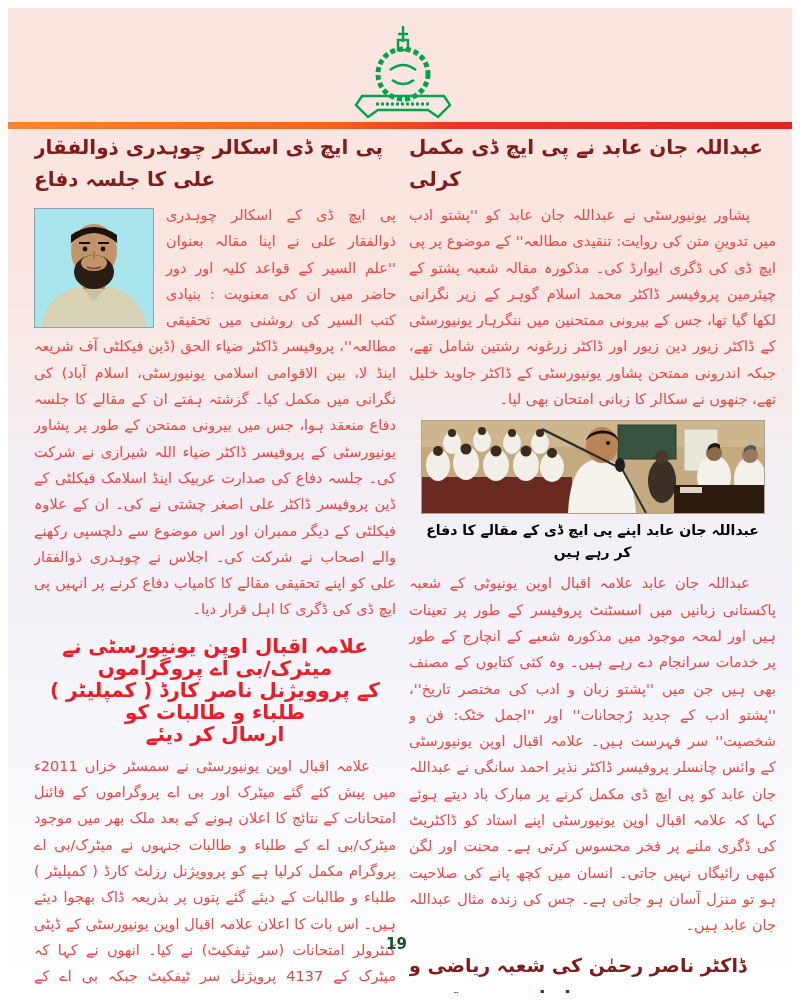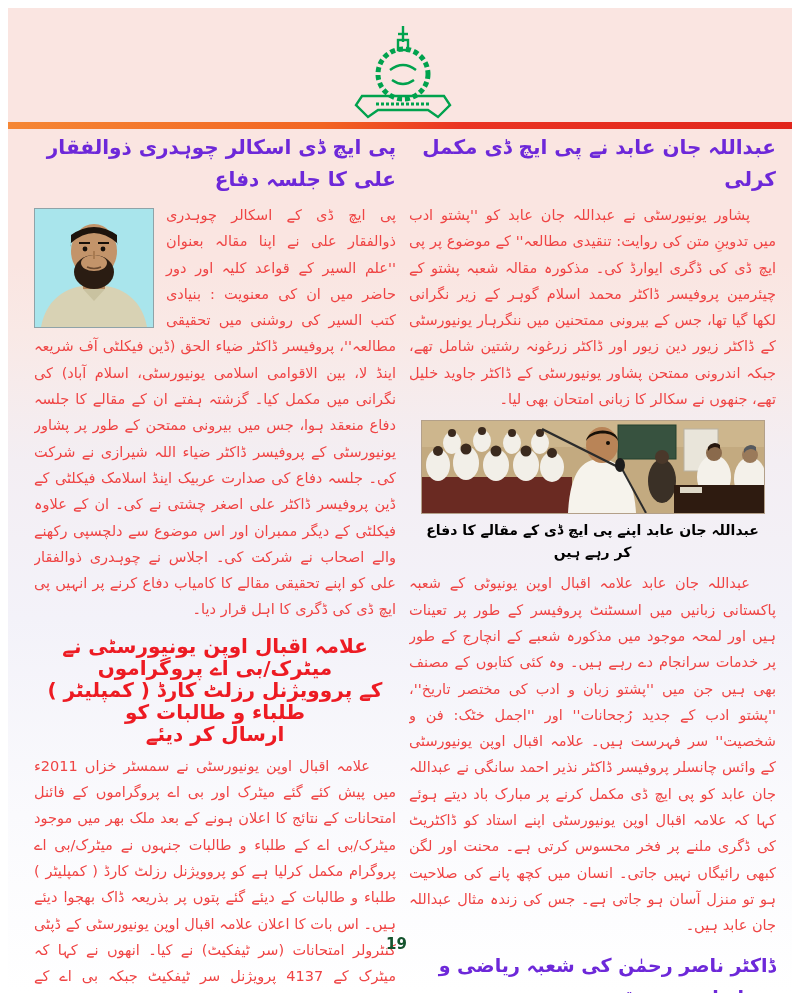--- a/index.html
+++ b/index.html
@@ -7,21 +7,21 @@
         font-family:"DejaVu Sans",sans-serif;}
   .paper{position:absolute;left:8px;top:8px;width:784px;height:984px;
          background:linear-gradient(180deg,#fae5e1 0%,#fae5e1 26%,#f9e9e6 33%,
                     #f3eef3 46%,#f3f2f9 62%,#fafafd 82%,#ffffff 100%);}
   .topbar{position:absolute;left:8px;top:122px;width:784px;height:7px;
           background:linear-gradient(90deg,#f58634 0%,#f26522 40%,#ea3423 58%,#e1251b 100%);}
   .logo{position:absolute;left:352px;top:22px;width:102px;height:100px;}
   .col{position:absolute;top:131px;direction:rtl;overflow:hidden;height:862px;}
   .col-left{left:34px;width:362px;}
   .col-right{left:409px;width:367px;}
-  .hl{color:#6d28d9;text-align:right;font-weight:bold;font-size:20px;line-height:32px;margin:0 0 7px;}
+  .hl{color:#7f1d1d;text-align:left;font-weight:bold;font-size:20px;line-height:32px;margin:0 0 7px;}
   .hl2line{display:block;color:#ed1b23;text-align:center;font-weight:bold;font-size:20px;line-height:22px;}
   .hlwrap{margin:12px 0 8px;}
   .body{font-size:14.5px;line-height:26.3px;color:#ef4444;text-align:justify;}
   .indent{text-indent:26px;}
   .photo-frame{border:1px solid #8fa3a8;background:#a9e5ec;}
   .float-photo1{float:left;width:118px;height:118px;margin:6px 12px 2px 0;}
   .groupfig{margin:6px 0 0;}
   .groupfig svg{display:block;margin:0 auto;}
   .cap{font-size:14px;font-weight:bold;color:#000;text-align:center;line-height:22px;margin:5px 16px 7px;}
   .pagenum{position:absolute;left:386px;top:935px;font-size:15px;font-weight:bold;color:#14532d;}
@@ -70,21 +70,21 @@
           <line x1="63" y1="34" x2="74" y2="34" stroke="#16100a" stroke-width="2"></line>
           <line x1="59" y1="42" x2="59" y2="50" stroke="#a87a50" stroke-width="2"></line>
           <path d="M52,58 Q59,61 66,58" stroke="#6b4a30" stroke-width="1.6" fill="none"></path>
         </svg>
       </span>
       <span class="indent">پی ایچ ڈی کے اسکالر چوہدری ذوالفقار علی نے اپنا مقالہ بعنوان ''علم السیر کے قواعد کلیہ اور دور حاضر میں ان کی معنویت : بنیادی کتب السیر کی روشنی میں تحقیقی مطالعہ''، پروفیسر ڈاکٹر ضیاء الحق (ڈین فیکلٹی آف شریعہ اینڈ لا، بین الاقوامی اسلامی یونیورسٹی، اسلام آباد) کی نگرانی میں مکمل کیا۔ گزشتہ ہفتے ان کے مقالے کا جلسہ دفاع منعقد ہوا، جس میں بیرونی ممتحن کے طور پر پشاور یونیورسٹی کے پروفیسر ڈاکٹر ضیاء اللہ شیرازی نے شرکت کی۔ جلسہ دفاع کی صدارت عربیک اینڈ اسلامک فیکلٹی کے ڈین پروفیسر ڈاکٹر علی اصغر چشتی نے کی۔ ان کے علاوہ فیکلٹی کے دیگر ممبران اور اس موضوع سے دلچسپی رکھنے والے اصحاب نے شرکت کی۔ اجلاس نے چوہدری ذوالفقار علی کو اپنے تحقیقی مقالے کا کامیاب دفاع کرنے پر انہیں پی ایچ ڈی کی ڈگری کا اہل قرار دیا۔</span>
     </div>
 
     <div class="hlwrap">
       <span class="hl2line">علامہ اقبال اوپن یونیورسٹی نے میٹرک/بی اے پروگراموں</span>
-      <span class="hl2line">کے پروویژنل رزلٹ کارڈ ( کمپلیٹر ) طلباء و طالبات کو</span>
+      <span class="hl2line">کے پروویژنل ناصر کارڈ ( کمپلیٹر ) طلباء و طالبات کو</span>
       <span class="hl2line">ارسال کر دیئے</span>
     </div>
 
     <div class="body indent">علامہ اقبال اوپن یونیورسٹی نے سمسٹر خزاں 2011ء میں پیش کئے گئے میٹرک اور بی اے پروگراموں کے فائنل امتحانات کے نتائج کا اعلان ہونے کے بعد ملک بھر میں موجود میٹرک/بی اے کے طلباء و طالبات جنہوں نے میٹرک/بی اے پروگرام مکمل کرلیا ہے کو پروویژنل رزلٹ کارڈ ( کمپلیٹر ) طلباء و طالبات کے دیئے گئے پتوں پر بذریعہ ڈاک بھجوا دیئے ہیں۔ اس بات کا اعلان علامہ اقبال اوپن یونیورسٹی کے ڈپٹی کنٹرولر امتحانات (سر ٹیفکیٹ) نے کیا۔ انھوں نے کہا کہ میٹرک کے 4137 پرویژنل سر ٹیفکیٹ جبکہ بی اے کے 26598 پرویژنل سرٹیفکیٹ طلبہ و طالبات کو ارسال کر دیئے گئے ہیں۔ اُنہوں نے مزید کہا کہ اوریجنل اسناد طلباء و طالبات کی طرف سے درخواست موصول ہونے کے بعد بھیج دیئے جائیں گے۔ درخواست فارم یونیورسٹی کے پراسپیکٹس اور یونیورسٹی کی ویب سائیٹ www.aiou.edu.pk پر دستیاب ہیں۔</div>
 
   </div>
 
   <div class="col col-right">
     <div class="hl">عبداللہ جان عابد نے پی ایچ ڈی مکمل کرلی</div>
 

